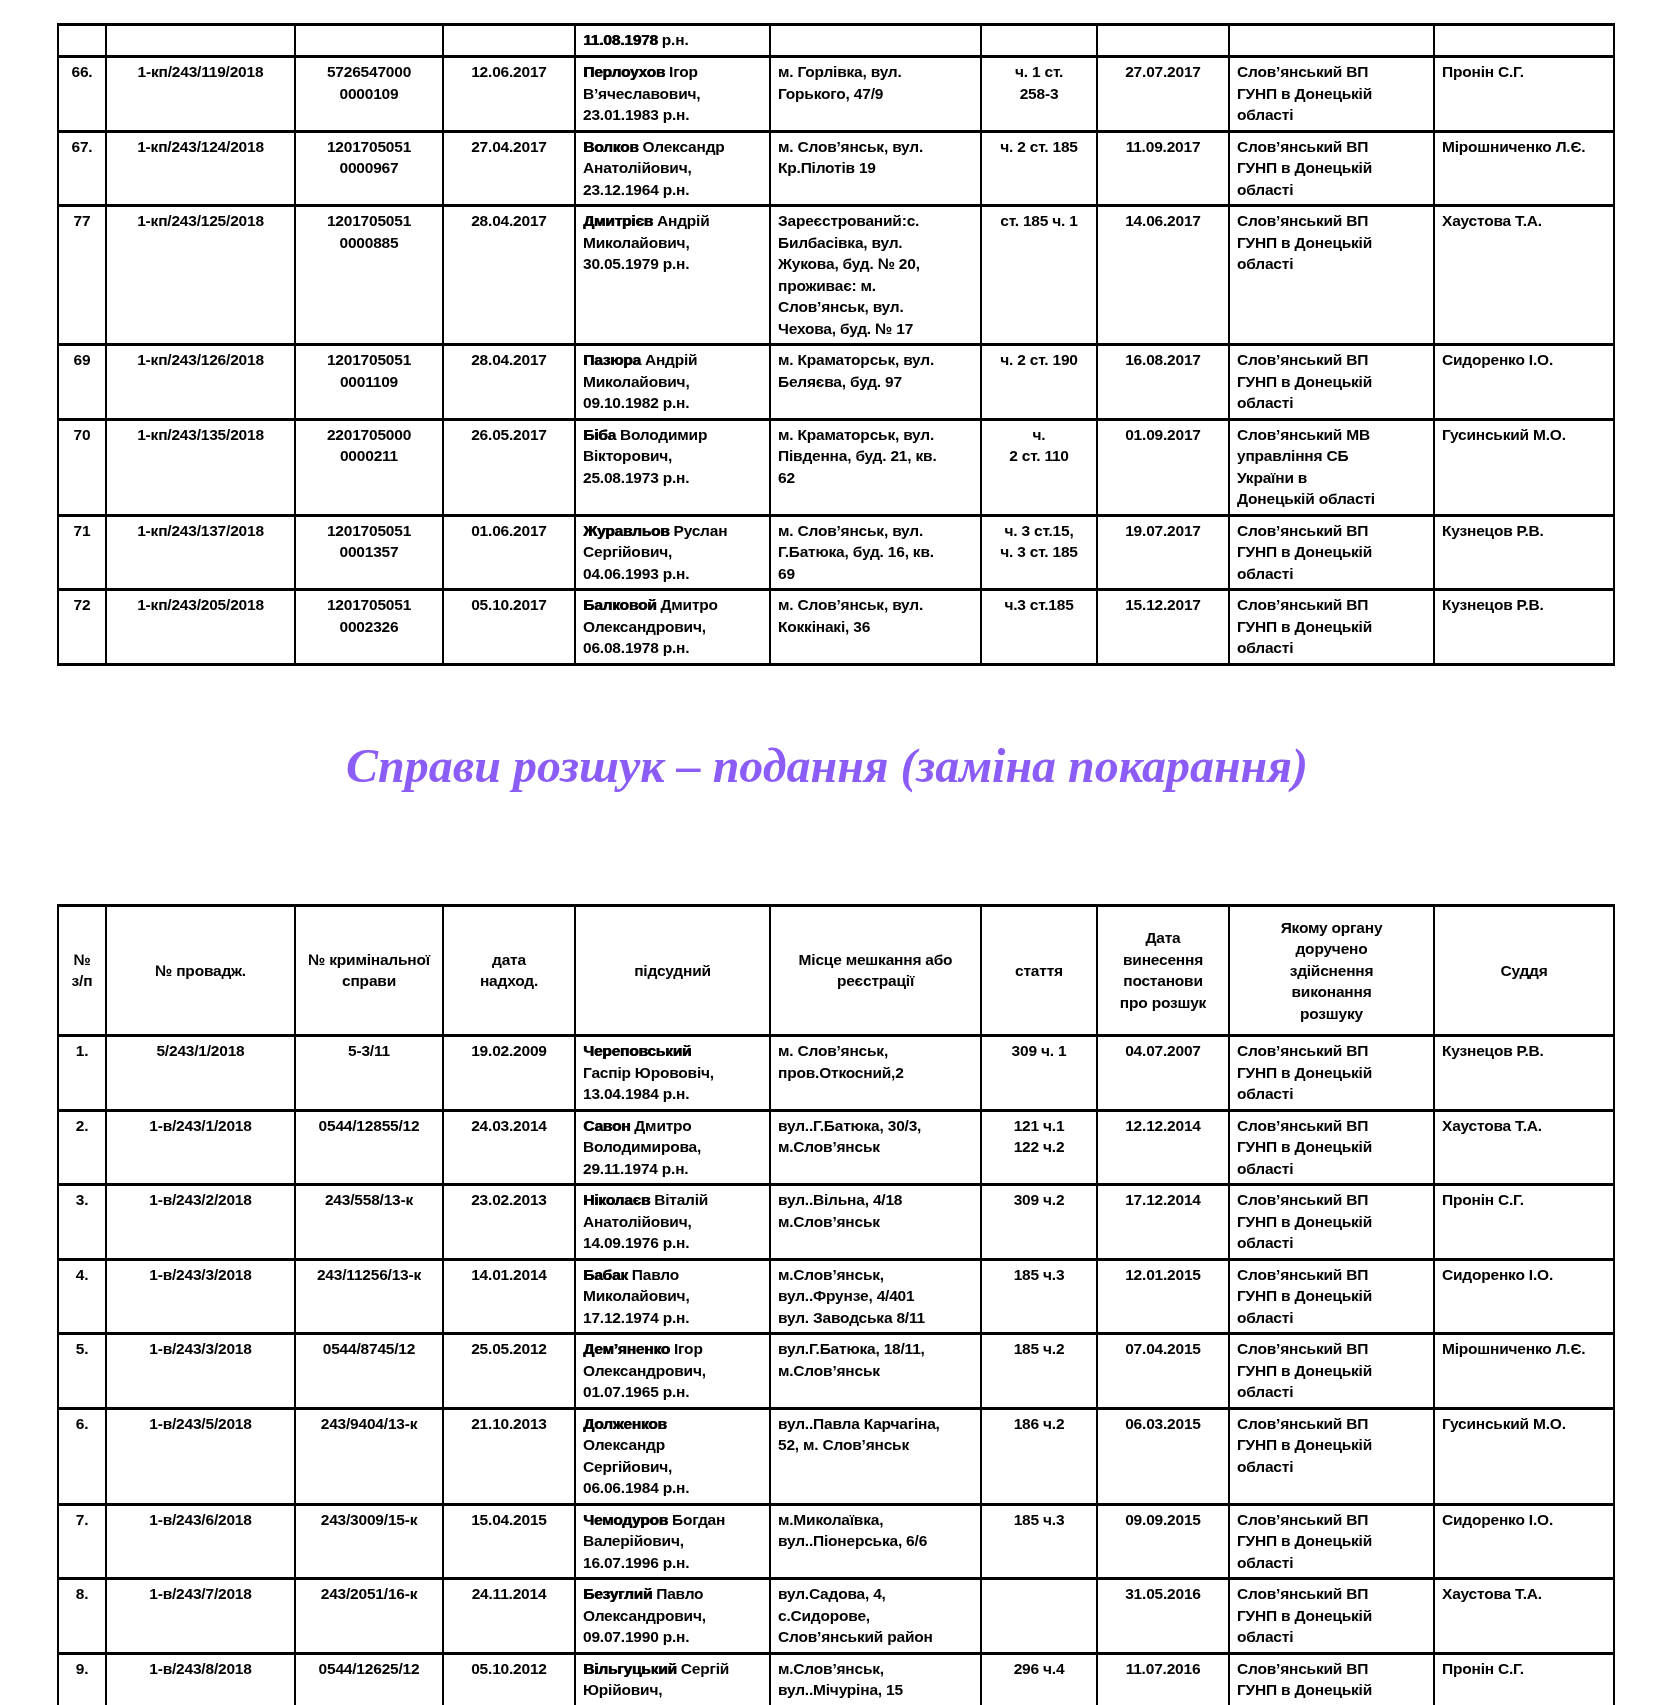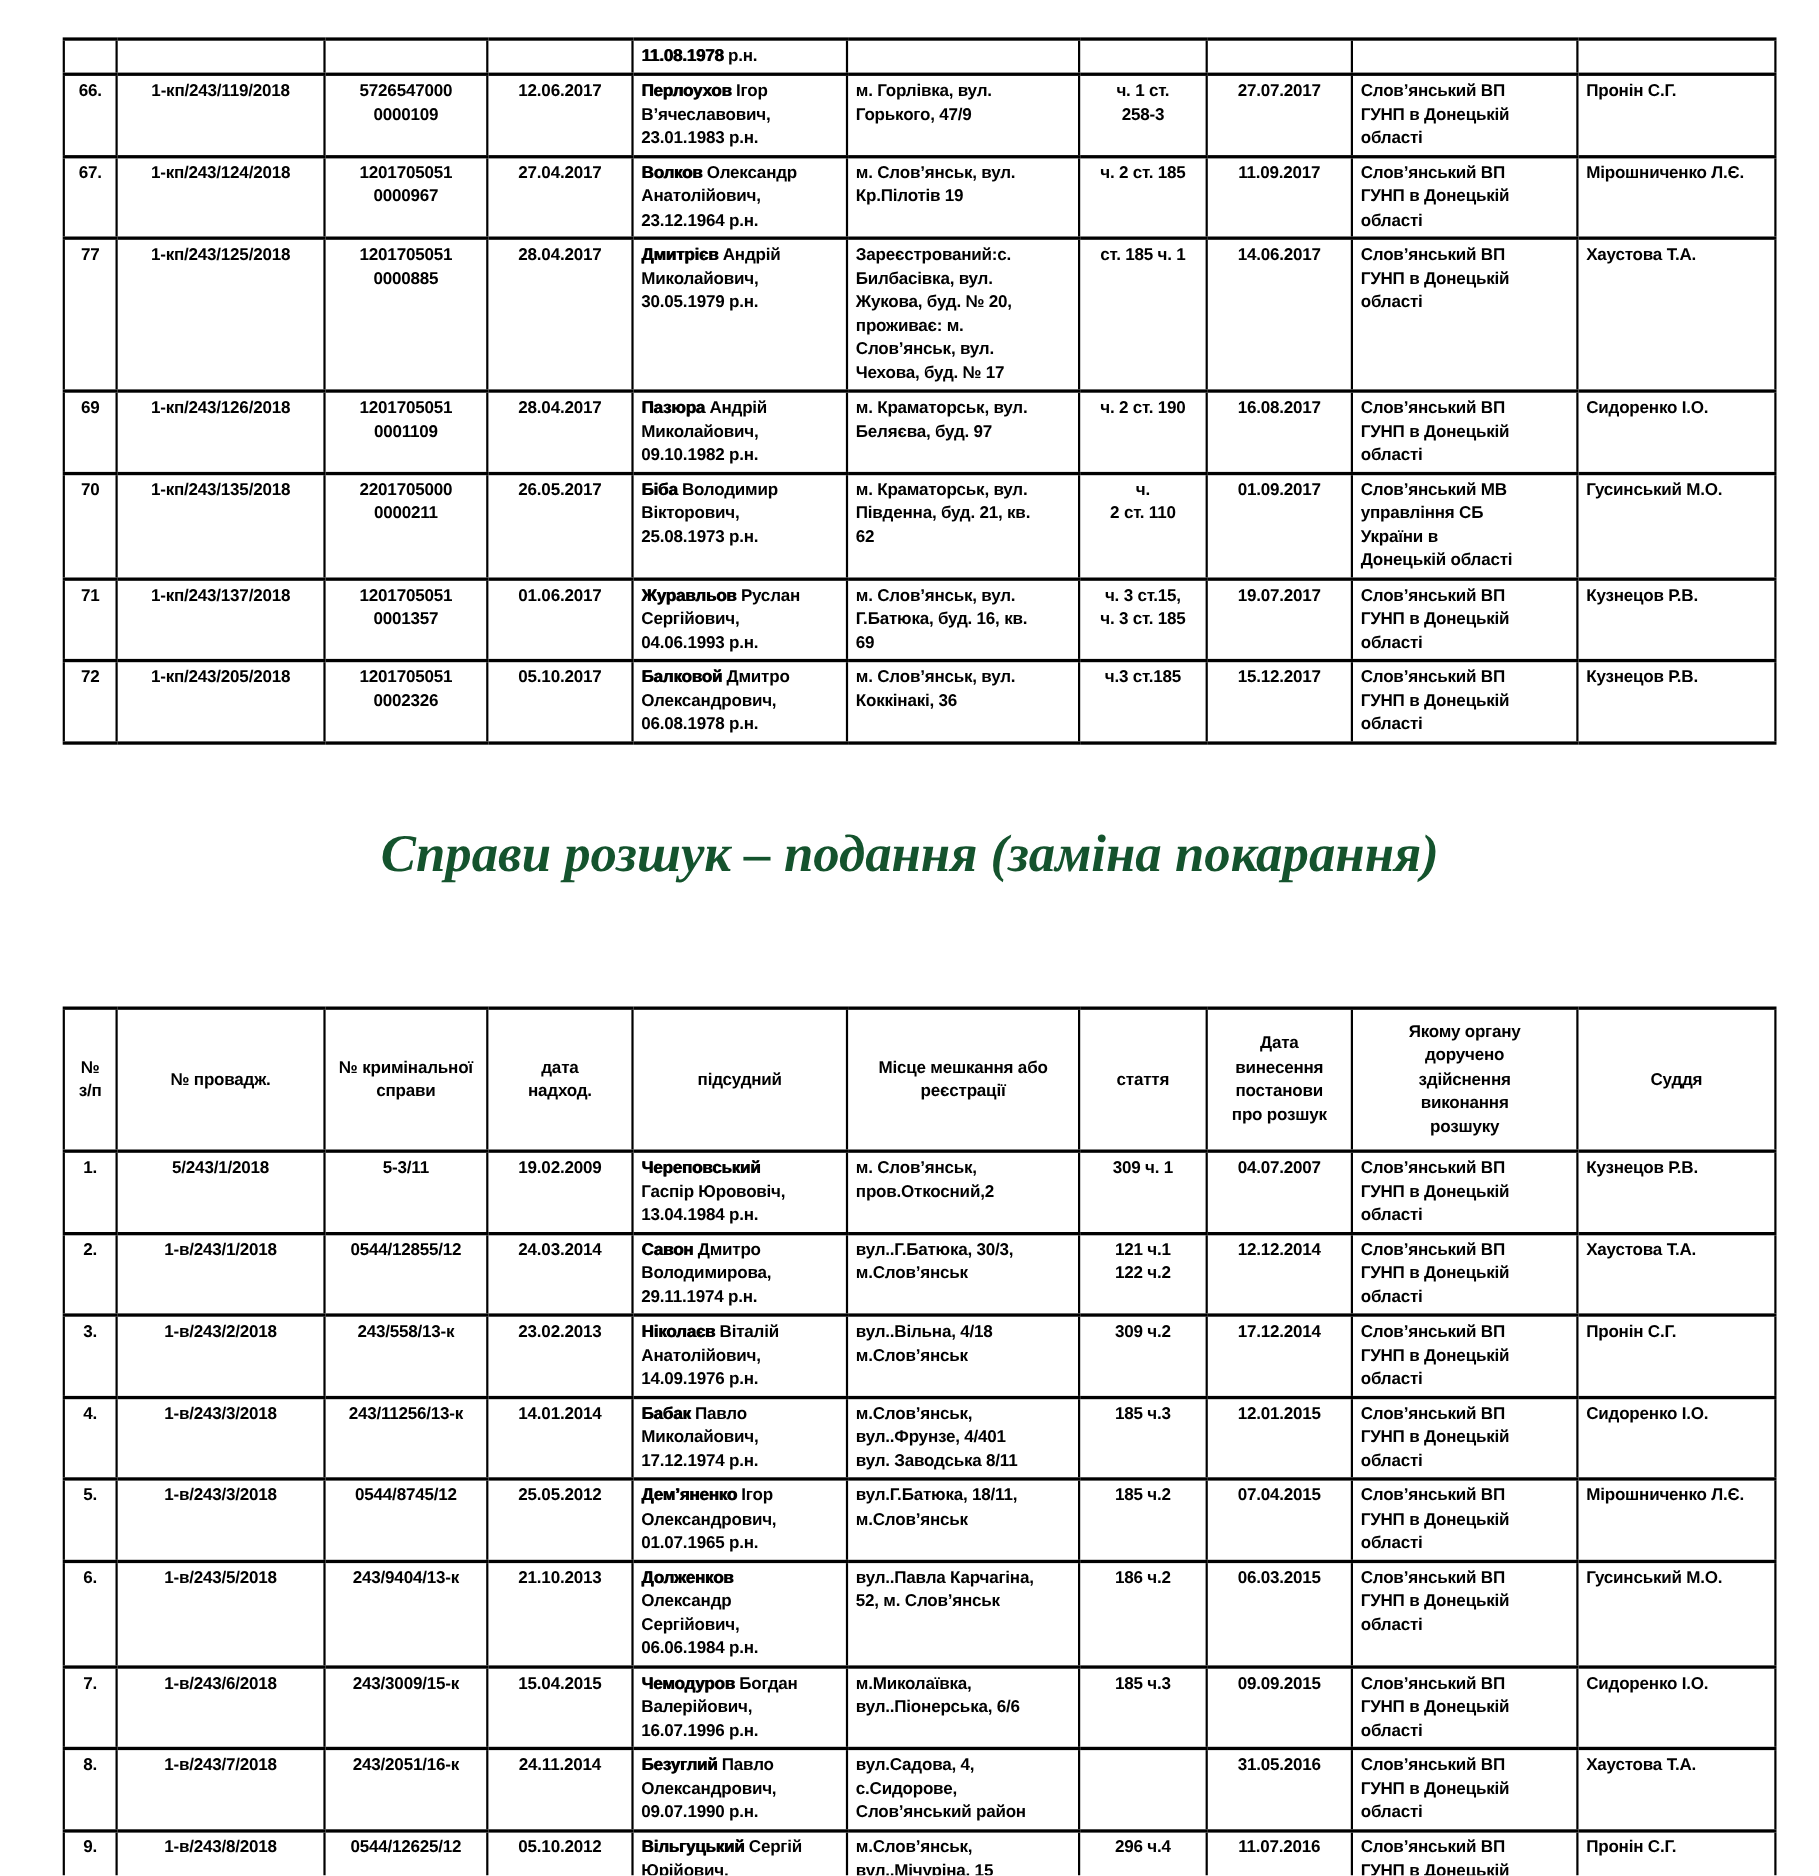--- a/index.html
+++ b/index.html
@@ -15,21 +15,21 @@
     font-family: "Liberation Sans", sans-serif;
     color: #000;
     overflow: hidden;
   }
   table.cases {
     border-collapse: collapse;
     table-layout: fixed;
     width: 1557px;
     margin-left: 57px;
   }
-  #table1 { margin-top: 34px; }
+  #table1 { margin-top: 23px; }
   #table2 { margin-top: 110px; }
   table.cases td, table.cases th {
     border: 2px solid #000;
     border-top-width: 3px;
     border-bottom-width: 3px;
     vertical-align: top;
     padding: 3px 7px 4px 7px;
     font-weight: bold;
     font-size: 15.5px;
     line-height: 21.5px;
@@ -48,21 +48,21 @@
   tr[data-name="partial-row"] td { height: 22px; }
   .surname { text-shadow: 0.7px 0 0 #000; }
   h1.section-title {
     font-family: "Liberation Serif", serif;
     font-style: italic;
     font-weight: bold;
     font-size: 48px;
     line-height: 56px;
     text-align: center;
     margin: 72px 40px 0 40px;
-    color: #14532d;
+    color: #8b5cf6;
   }
 </style>
 </head>
 <body>
 
 <div class="page" data-name="document-page">
 
   <table class="cases" id="table1" data-name="criminal-cases-table-continued">
     <colgroup>
       <col style="width:48px">

